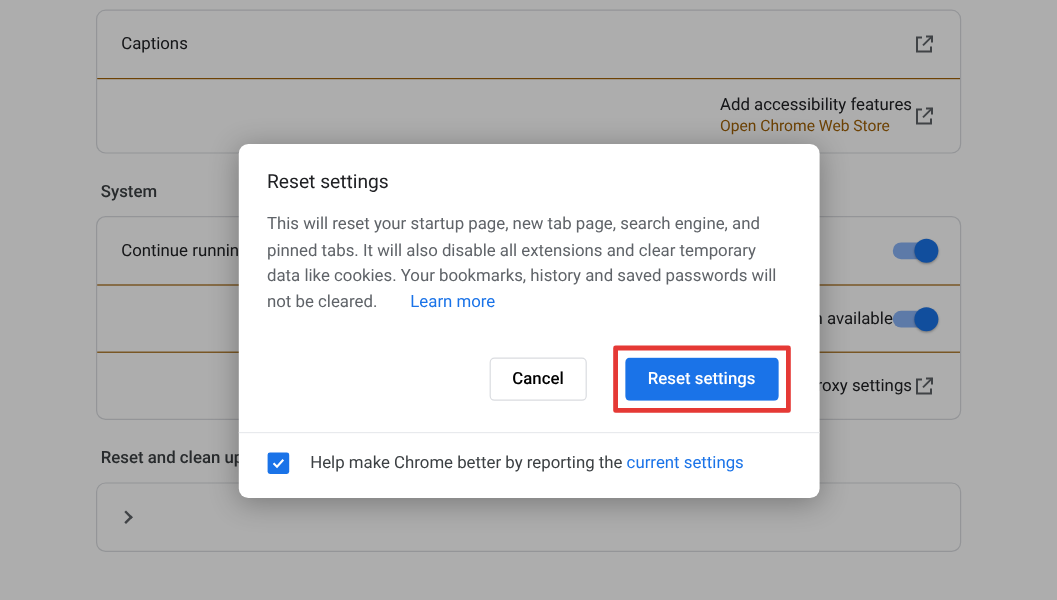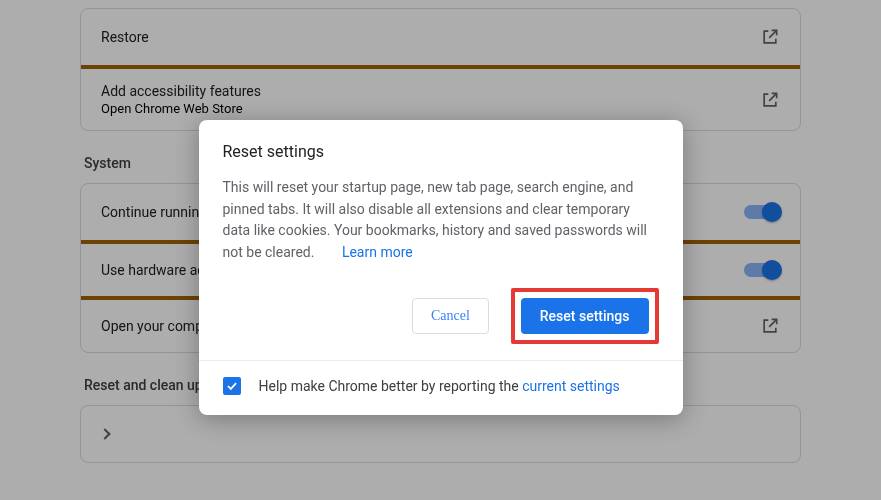--- a/index.html
+++ b/index.html
@@ -1,54 +1,54 @@
 <!DOCTYPE html>
 <html><head>
   <meta charset="utf-8">
   <style>
     * { margin: 0; padding: 0; box-sizing: border-box; font-family: 'Segoe UI', Roboto, Arial, sans-serif; }
     body { width: 881px; height: 500px; background: #fff; overflow: hidden; position: relative; }
     .page { padding: 0 80px; color: #202124; }
     .settings-card { border: 1px solid #dadce0; border-radius: 8px; margin-bottom: 6px; }
     .row { display: flex; align-items: center; justify-content: space-between; padding: 14px 20px; min-height: 56px; }
-    .row + .row { border-top: 4px solid #a16207; }
+    .row + .row { border-top: 1px solid #a16207; justify-content: flex-end; }
     .row-text { display: flex; flex-direction: column; gap: 2px; }
     .row-title { font-size: 14px; color: #202124; }
-    .row-sub { font-size: 13px; color: #000000; }
+    .row-sub { font-size: 13px; color: #a16207; }
     .section-title { font-size: 14px; color: #3c4043; margin: 24px 0 12px 4px; font-weight: 500; }
     .ext-icon { width: 20px; height: 20px; color: #5f6368; display:flex; align-items:center; justify-content:center; }
     .toggle { width: 36px; height: 14px; background: #8ab4f8; border-radius: 7px; position: relative; }
     .toggle::after { content:""; position:absolute; right:-2px; top:-3px; width:20px; height:20px; background:#1a73e8; border-radius:50%; box-shadow:0 1px 2px rgba(0,0,0,.3); }
     .caret { width: 8px; height: 8px; border-right: 2px solid #5f6368; border-top: 2px solid #5f6368; transform: rotate(45deg); }
 
     .overlay { position:absolute; inset:0; background: rgba(0,0,0,0.32); display:flex; align-items:flex-start; justify-content:center; }
     .dialog { width: 484px; background:#fff; border-radius: 8px; margin-top: 120px; box-shadow: 0 4px 24px rgba(0,0,0,0.3); }
     .dialog-body { padding: 22px 24px 16px 24px; }
     .dialog-title { font-size: 16px; color:#202124; margin-bottom: 16px; }
     .dialog-text { font-size: 14px; color:#5f6368; line-height: 1.55; }
     .dialog-text a { color:#1a73e8; text-decoration:none;padding-left:24px; }
     .dialog-actions { display:flex; justify-content:flex-end; gap: 0; margin-top: 24px; align-items:center; }
     .btn { font-size: 14px; font-weight: 500; padding: 9px 18px; border-radius: 4px; cursor:pointer; border:1px solid transparent; }
-    .btn-cancel { background:#fff; color:#3b82f6; border:1px solid #dadce0; margin-right: 22px; font-family: Liberation Serif, serif; }
+    .btn-cancel { background:#fff; color:#000000; border:1px solid #dadce0; margin-right: 22px; }
     .btn-primary { background:#1a73e8; color:#fff; }
     .highlight-box { border: 4px solid #e53935; padding: 6px; border-radius: 2px; }
     .dialog-footer { border-top: 1px solid #e8eaed; padding: 16px 24px 20px 24px; display:flex; align-items:center; gap: 18px; }
     .checkbox { width: 18px; height: 18px; background:#1a73e8; border-radius:2px; display:flex; align-items:center; justify-content:center; flex-shrink:0; }
     .checkbox svg { width: 14px; height: 14px; stroke:#fff; stroke-width:3; fill:none; }
     .footer-text { font-size: 14px; color:#3c4043; }
     .footer-text a { color:#1a73e8; text-decoration:none; }
     .firstcard { margin-top: 8px; }
   </style>
 </head>
 <body>
 
 <div class="page">
   <div class="settings-card firstcard">
     <div class="row">
-      <span class="row-title">Restore</span>
+      <span class="row-title">Captions</span>
       <span class="ext-icon">
         <svg viewBox="0 0 24 24" width="20" height="20" fill="none" stroke="currentColor" stroke-width="2">
             <path d="M14 4h6v6"></path>
             <path d="M20 4l-9 9"></path>
             <path d="M19 14v5H5V5h5"></path>
           </svg>
       </span>
     </div>
     <div class="row">
       <div class="row-text">

